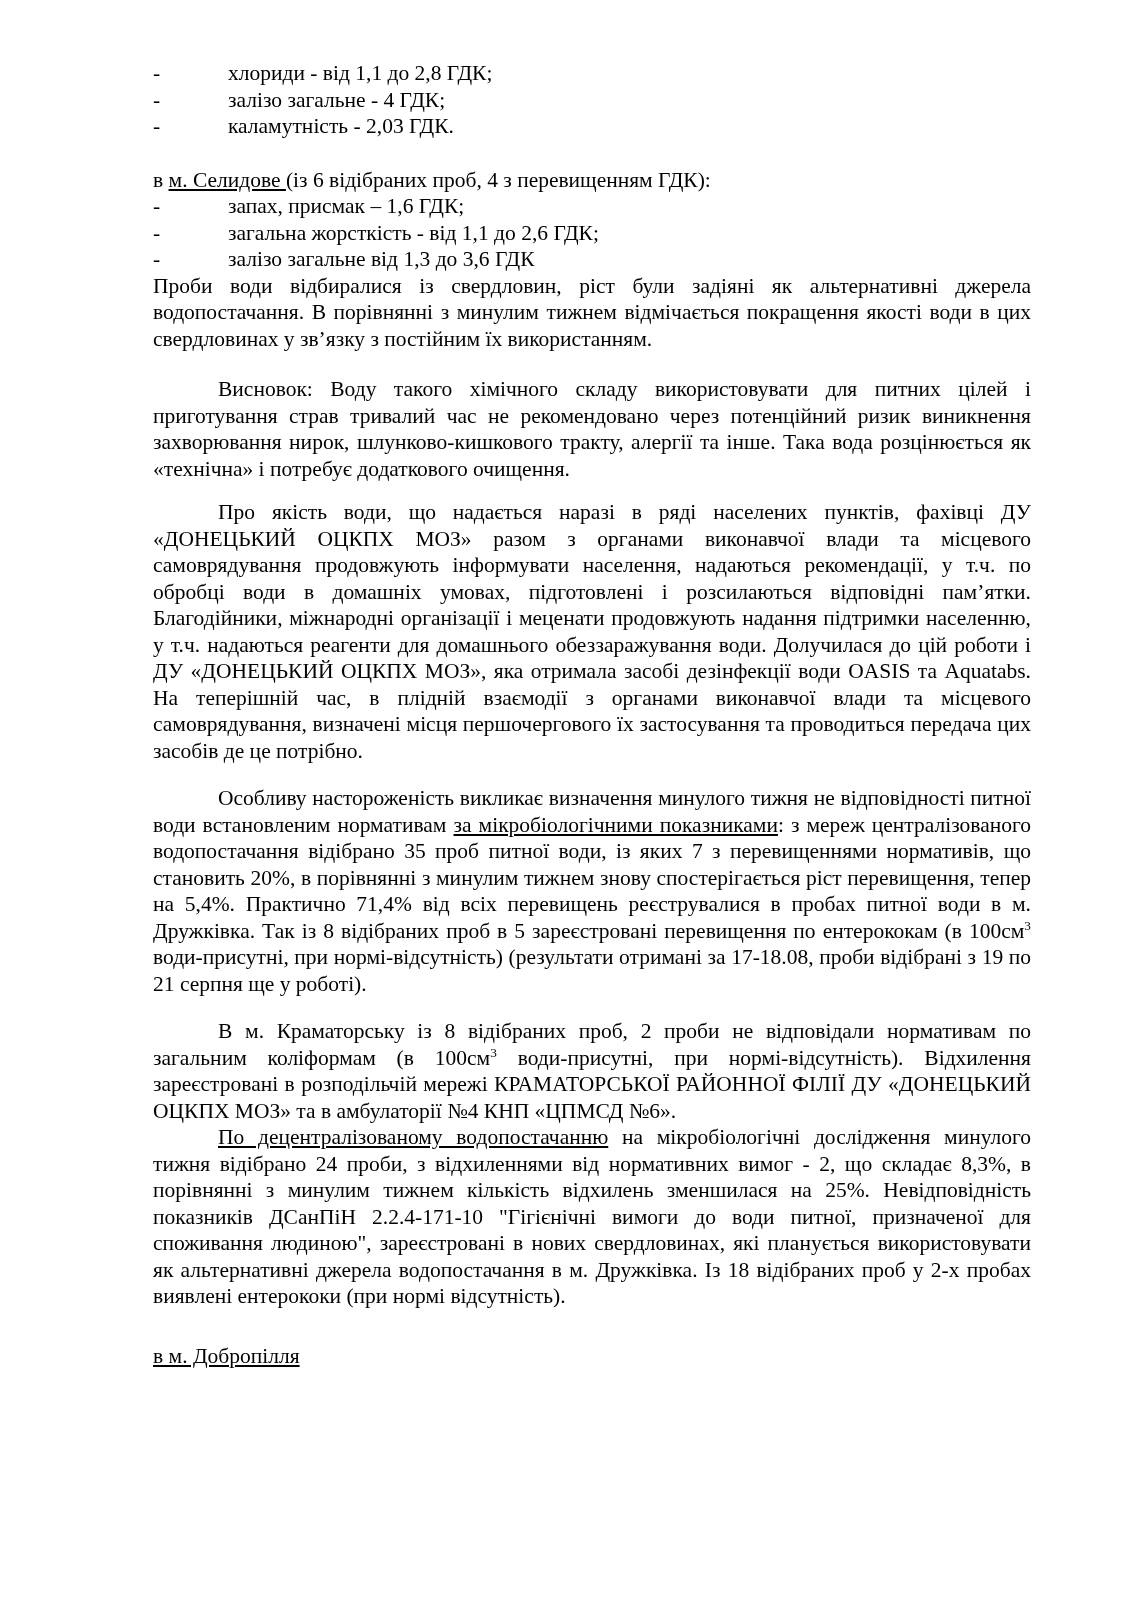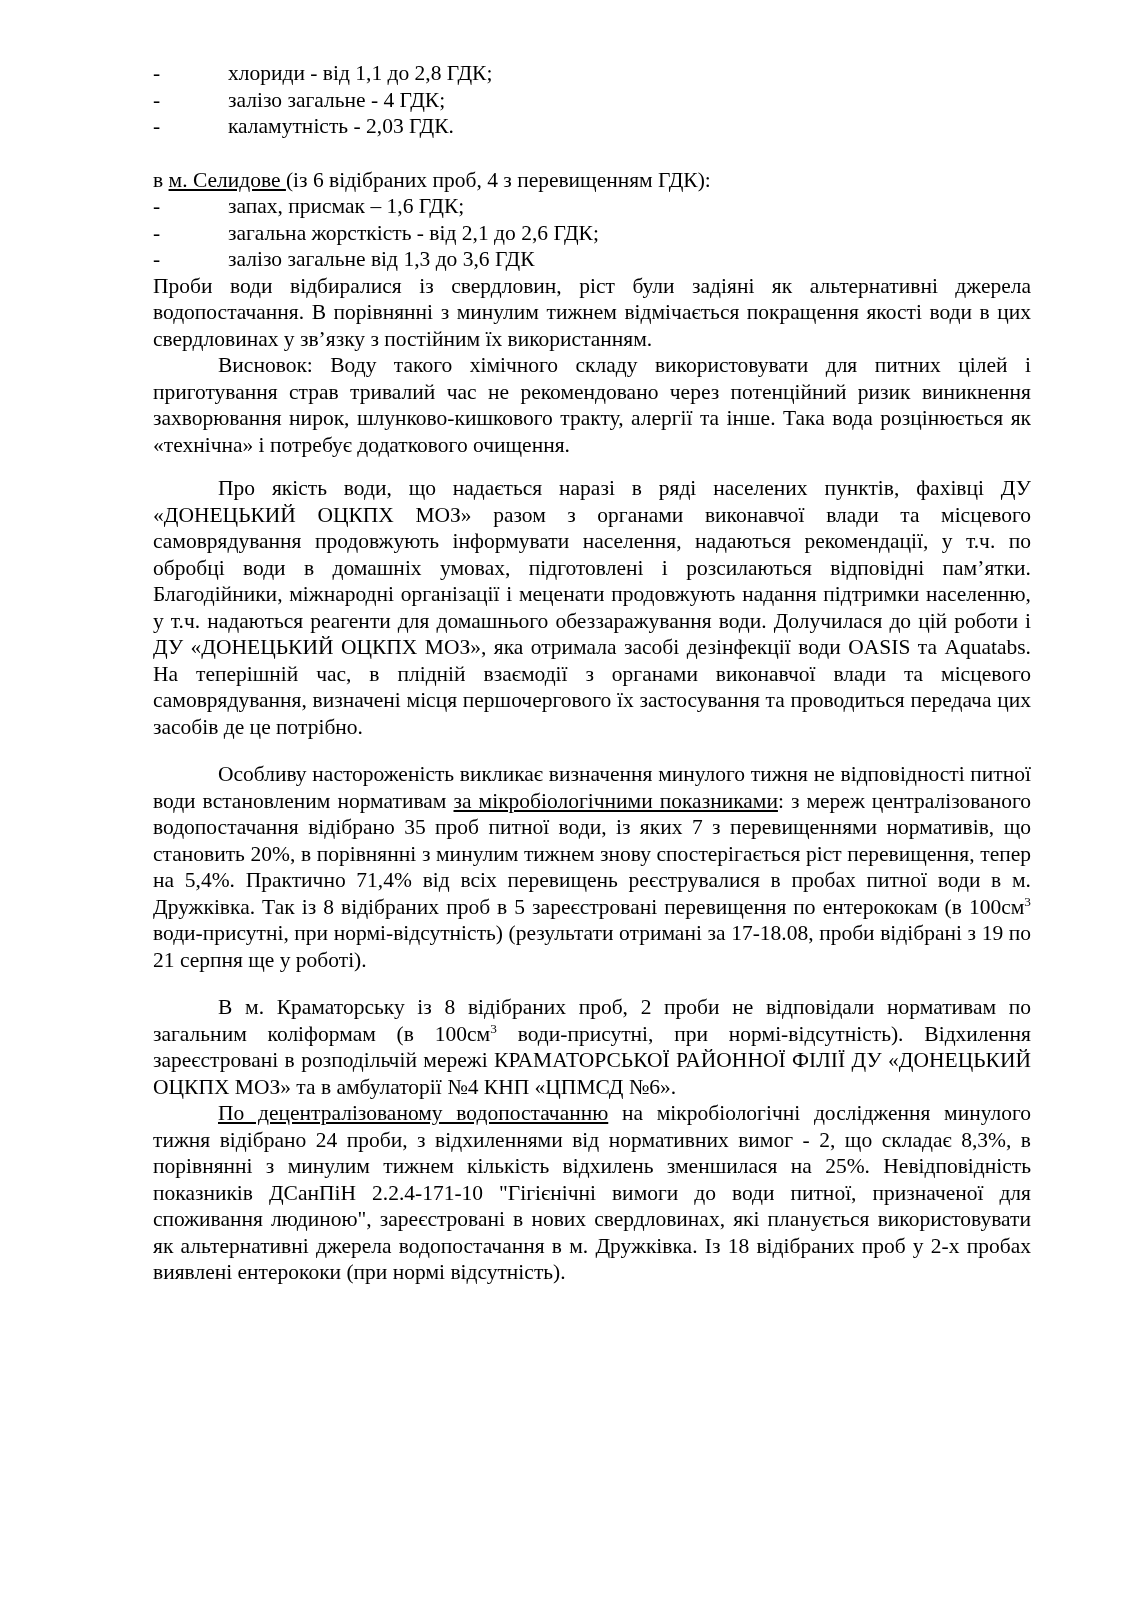--- a/index.html
+++ b/index.html
@@ -40,21 +40,21 @@
     font-size: 21.5px;
     line-height: 26.5px;
     text-align: left;
   }
   .dash {
     flex: 0 0 75px;
     width: 75px;
   }
   .btext { flex: 1; }
   .mt-blank  { margin-top: 27px; }
-  .mt-para   { }
+  .mt-para   { margin-top: 24px; }
   .mt-sm     { margin-top: 17px; }
   .mt-md     { margin-top: 21px; }
   .mt-big    { }
   .mt-end    { margin-top: 33px; }
 </style>
 </head>
 <body>
 
 <div class="page">
 
@@ -72,34 +72,35 @@
   </div>
 
   <p class="para left mt-blank"><span>в </span><span class="u">м. Селидове </span><span>(із 6 відібраних проб, 4 з перевищенням ГДК):</span></p>
 
   <div class="bullet">
     <span class="dash">-</span>
       <span class="btext">запах, присмак – 1,6 ГДК;</span>
   </div>
   <div class="bullet">
     <span class="dash">-</span>
-      <span class="btext">загальна жорсткість - від 2,1 до 2,6 ГДК;</span>
+      <span class="btext">загальна жорсткість - від 1,1 до 2,6 ГДК;</span>
   </div>
   <div class="bullet">
     <span class="dash">-</span>
       <span class="btext">залізо загальне від 1,3 до 3,6 ГДК</span>
   </div>
 
   <p class="para">Проби води відбиралися із свердловин, ріст були задіяні як альтернативні джерела водопостачання. В порівнянні з минулим тижнем відмічається покращення якості води в цих свердловинах у зв’язку з постійним їх використанням.</p>
 
   <p class="para indent mt-para">Висновок: Воду такого хімічного складу використовувати для питних цілей і приготування страв тривалий час не рекомендовано через потенційний ризик виникнення захворювання нирок, шлунково-кишкового тракту, алергії та інше. Така вода розцінюється як «технічна» і потребує додаткового очищення.</p>
 
   <p class="para indent mt-sm">Про якість води, що надається наразі в ряді населених пунктів, фахівці ДУ «ДОНЕЦЬКИЙ ОЦКПХ МОЗ» разом з органами виконавчої влади та місцевого самоврядування продовжують інформувати населення, надаються рекомендації, у т.ч. по обробці води в домашніх умовах, підготовлені і розсилаються відповідні пам’ятки. Благодійники, міжнародні організації і меценати продовжують надання підтримки населенню, у т.ч. надаються реагенти для домашнього обеззаражування води. Долучилася до цій роботи і ДУ «ДОНЕЦЬКИЙ ОЦКПХ МОЗ», яка отримала засобі дезінфекції води OASIS та Aquatabs. На теперішній час, в плідній взаємодії з органами виконавчої влади та місцевого самоврядування, визначені місця першочергового їх застосування та проводиться передача цих засобів де це потрібно.</p>
 
   <p class="para indent mt-md"><span>Особливу настороженість викликає визначення минулого тижня не відповідності питної води встановленим нормативам </span><span class="u">за мікробіологічними показниками</span><span>: з мереж централізованого водопостачання відібрано 35 проб питної води, із яких 7 з перевищеннями нормативів, що становить 20%, в порівнянні з минулим тижнем знову спостерігається ріст перевищення, тепер на 5,4%. Практично 71,4% від всіх перевищень реєструвалися в пробах питної води в м. Дружківка. Так із 8 відібраних проб в 5 зареєстровані перевищення по ентерококам (в 100см</span><span class="sup">3</span><span> води-присутні, при нормі-відсутність) (результати отримані за 17-18.08, проби відібрані з 19 по 21 серпня ще у роботі).</span></p>
 
   <p class="para indent mt-md"><span>В м. Краматорську із 8 відібраних проб, 2 проби не відповідали нормативам по загальним коліформам (в 100см</span><span class="sup">3</span><span> води-присутні, при нормі-відсутність). Відхилення зареєстровані в розподільчій мережі КРАМАТОРСЬКОЇ РАЙОННОЇ ФІЛІЇ ДУ «ДОНЕЦЬКИЙ ОЦКПХ МОЗ» та в амбулаторії №4 КНП «ЦПМСД №6».</span></p>
 
   <p class="para indent mt-big"><span class="u">По децентралізованому водопостачанню</span><span> на мікробіологічні дослідження минулого тижня відібрано 24 проби, з відхиленнями від нормативних вимог - 2, що складає 8,3%, в порівнянні з минулим тижнем кількість відхилень зменшилася на 25%. Невідповідність показників ДСанПіН 2.2.4-171-10 "Гігієнічні вимоги до води питної, призначеної для споживання людиною", зареєстровані в нових свердловинах, які планується використовувати як альтернативні джерела водопостачання в м. Дружківка. Із 18 відібраних проб у 2-х пробах виявлені ентерококи (при нормі відсутність).</span></p>
 
 
+  <p class="para left mt-end"><span class="u">в м. Добропілля</span></p>
 
 </div>
 
 </body></html>

